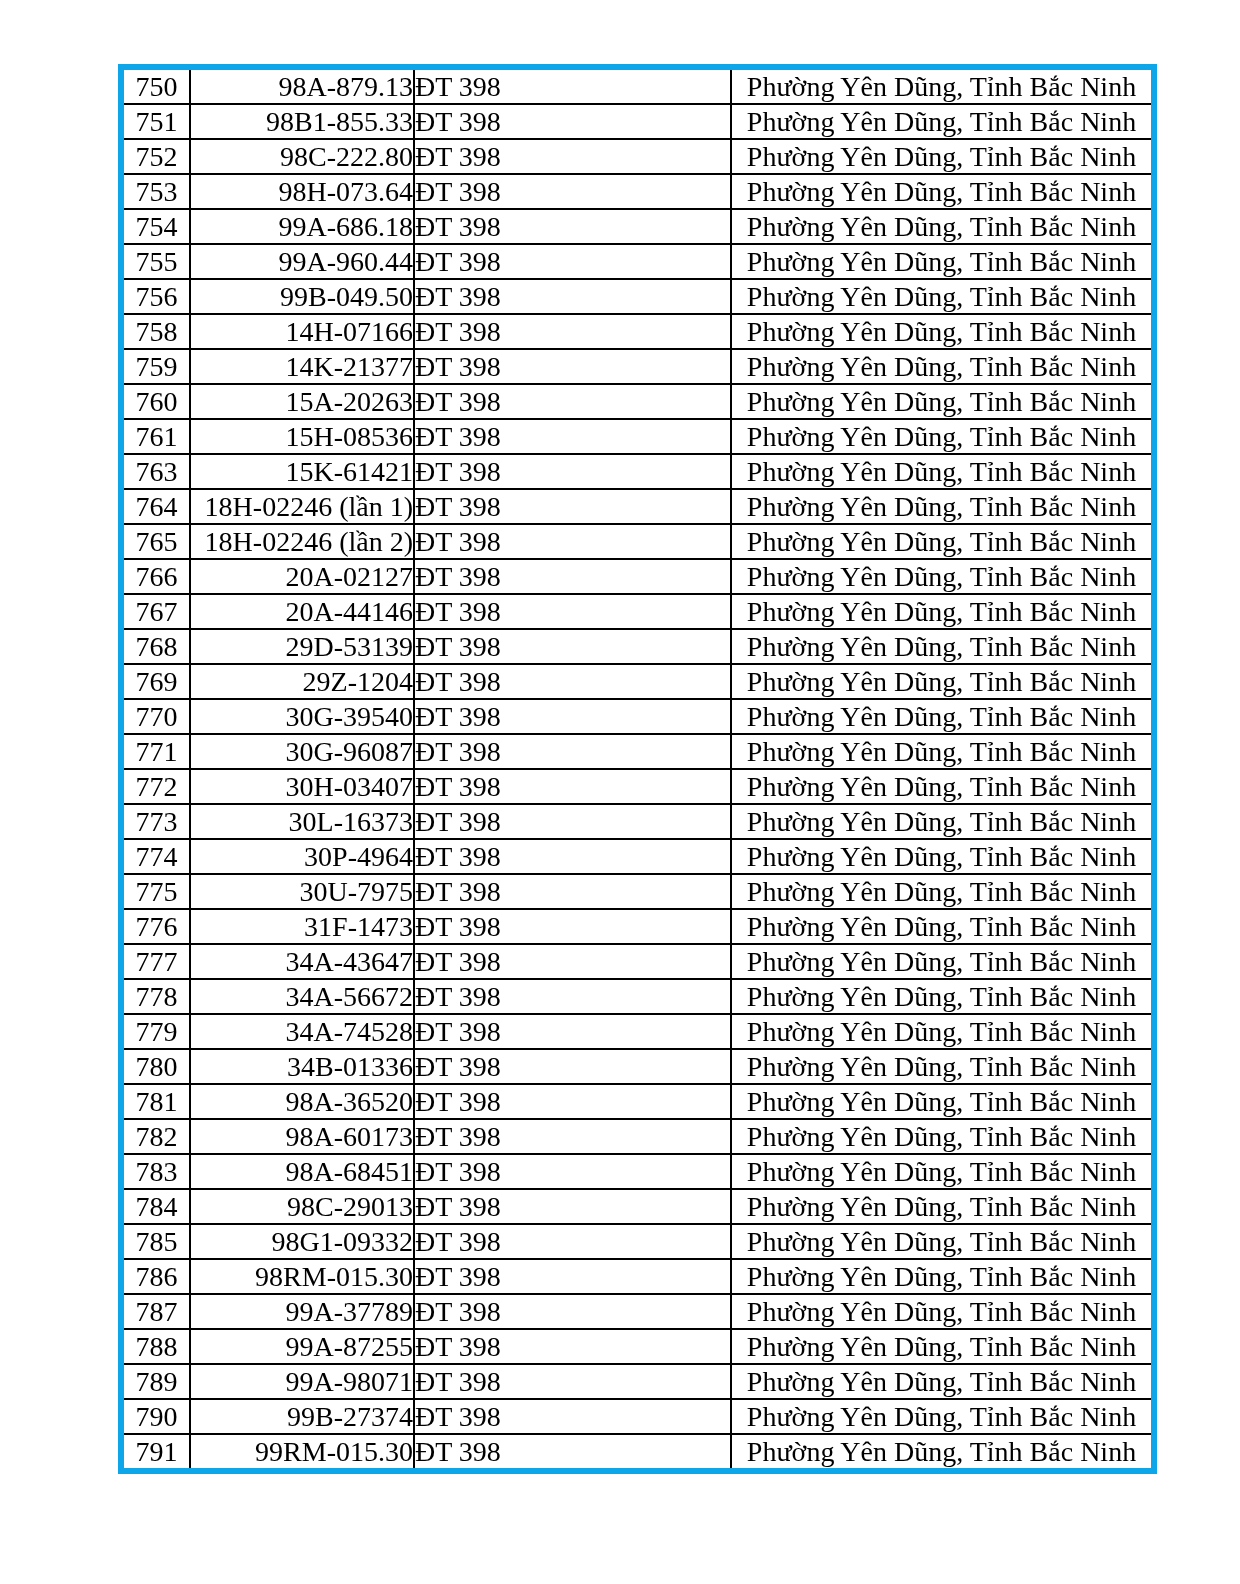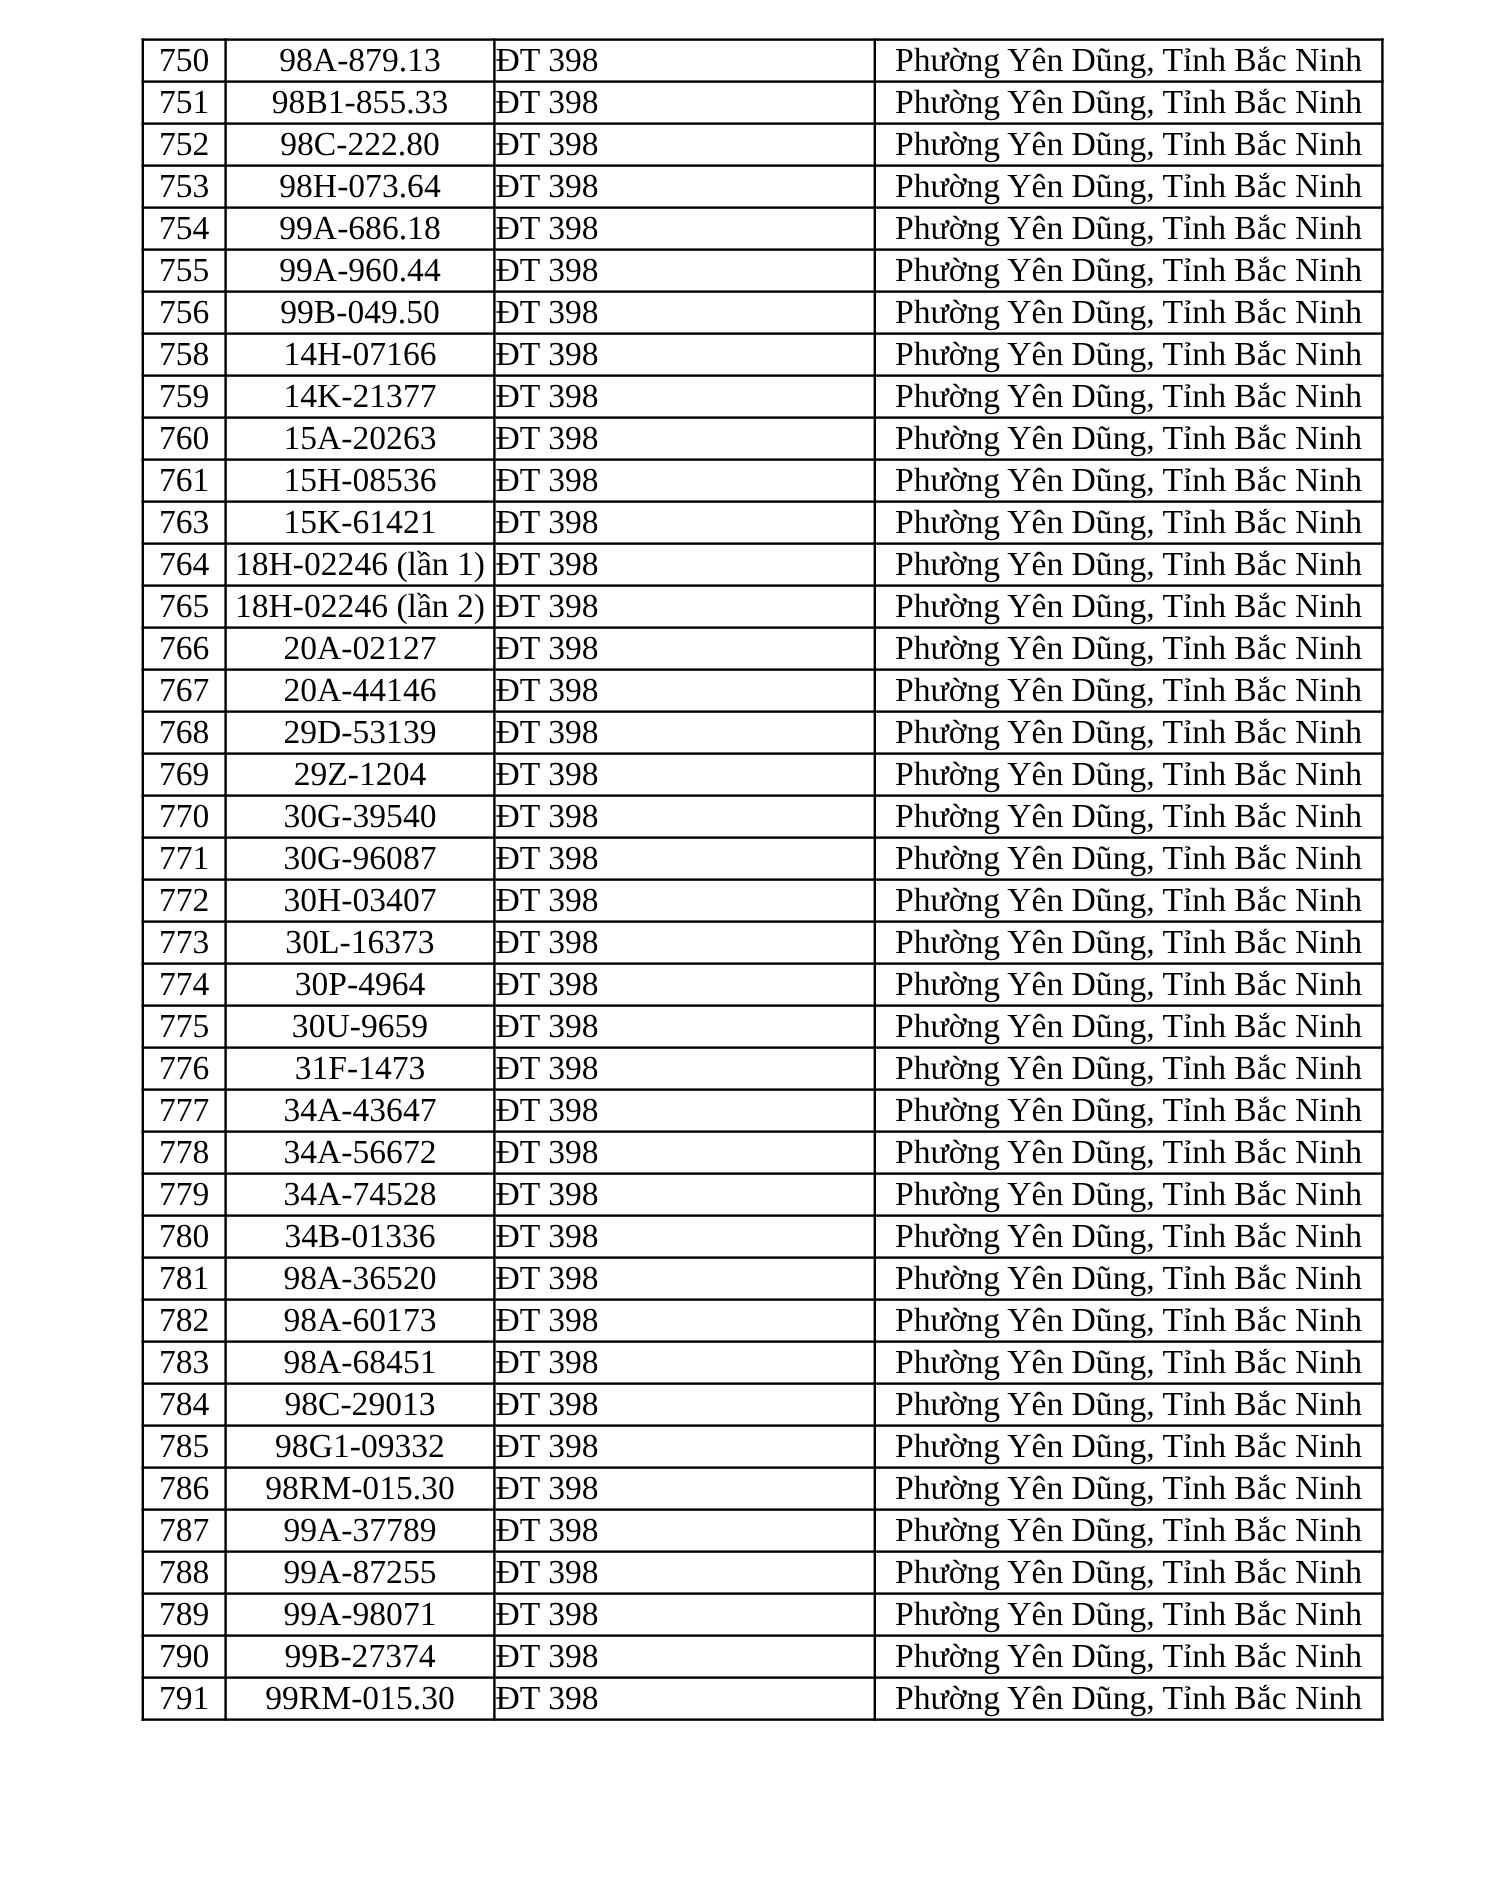--- a/index.html
+++ b/index.html
@@ -15,38 +15,38 @@
     color: #000000;
   }
   .page {
     position: absolute;
     inset: 0;
     background: #ffffff;
   }
   table.vlist {
     position: absolute;
     left: 118px;
-    top: 32px;
+    top: 64px;
     width: 1033px;
     border-collapse: collapse;
     table-layout: fixed;
-    border: 1px solid #0ea5e9;
+    border: 6px solid #0ea5e9;
   }
   table.vlist td {
     border: 2px solid #000000;
     height: 33px;
     font-size: 28px;
     line-height: 1.05;
     padding: 0;
     white-space: nowrap;
     overflow: hidden;
     vertical-align: middle;
   }
   td.c-index    { text-align: center; }
-  td.c-plate    { text-align: center; padding-left: 5px; font-family: Liberation Serif, serif; }
+  td.c-plate    { text-align: right; padding-left: 5px; font-family: Liberation Serif, serif; }
   td.c-road     { text-align: left; }
   td.c-location { text-align: center; margin-top: 32px; }
 </style>
 </head>
 <body>
 
 <div class="page">
   <table class="vlist">
     <colgroup>
       <col style="width:69px">
@@ -188,21 +188,21 @@
           <td class="c-location">Phường Yên Dũng, Tỉnh Bắc Ninh</td>
         </tr>
         <tr>
           <td class="c-index">774</td>
           <td class="c-plate">30P-4964</td>
           <td class="c-road">ĐT 398</td>
           <td class="c-location">Phường Yên Dũng, Tỉnh Bắc Ninh</td>
         </tr>
         <tr>
           <td class="c-index">775</td>
-          <td class="c-plate">30U-9659</td>
+          <td class="c-plate">30U-7975</td>
           <td class="c-road">ĐT 398</td>
           <td class="c-location">Phường Yên Dũng, Tỉnh Bắc Ninh</td>
         </tr>
         <tr>
           <td class="c-index">776</td>
           <td class="c-plate">31F-1473</td>
           <td class="c-road">ĐT 398</td>
           <td class="c-location">Phường Yên Dũng, Tỉnh Bắc Ninh</td>
         </tr>
         <tr>

